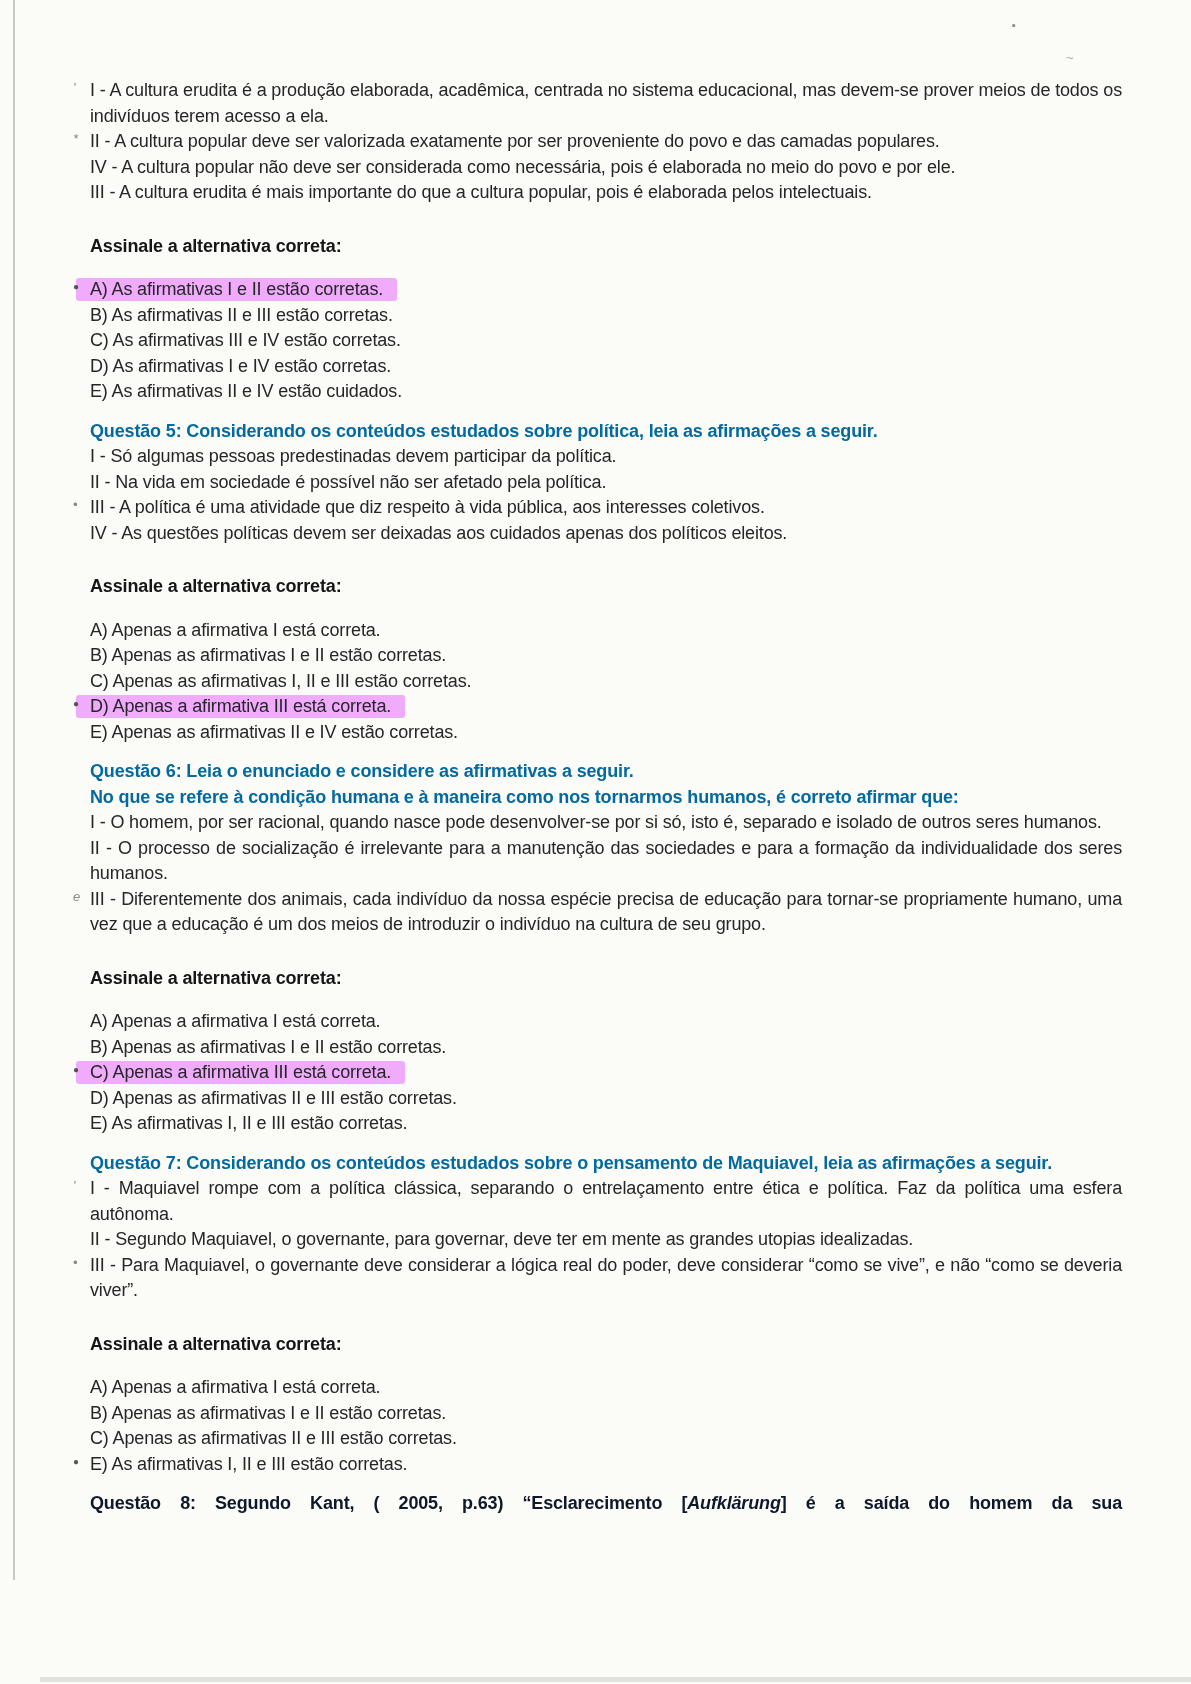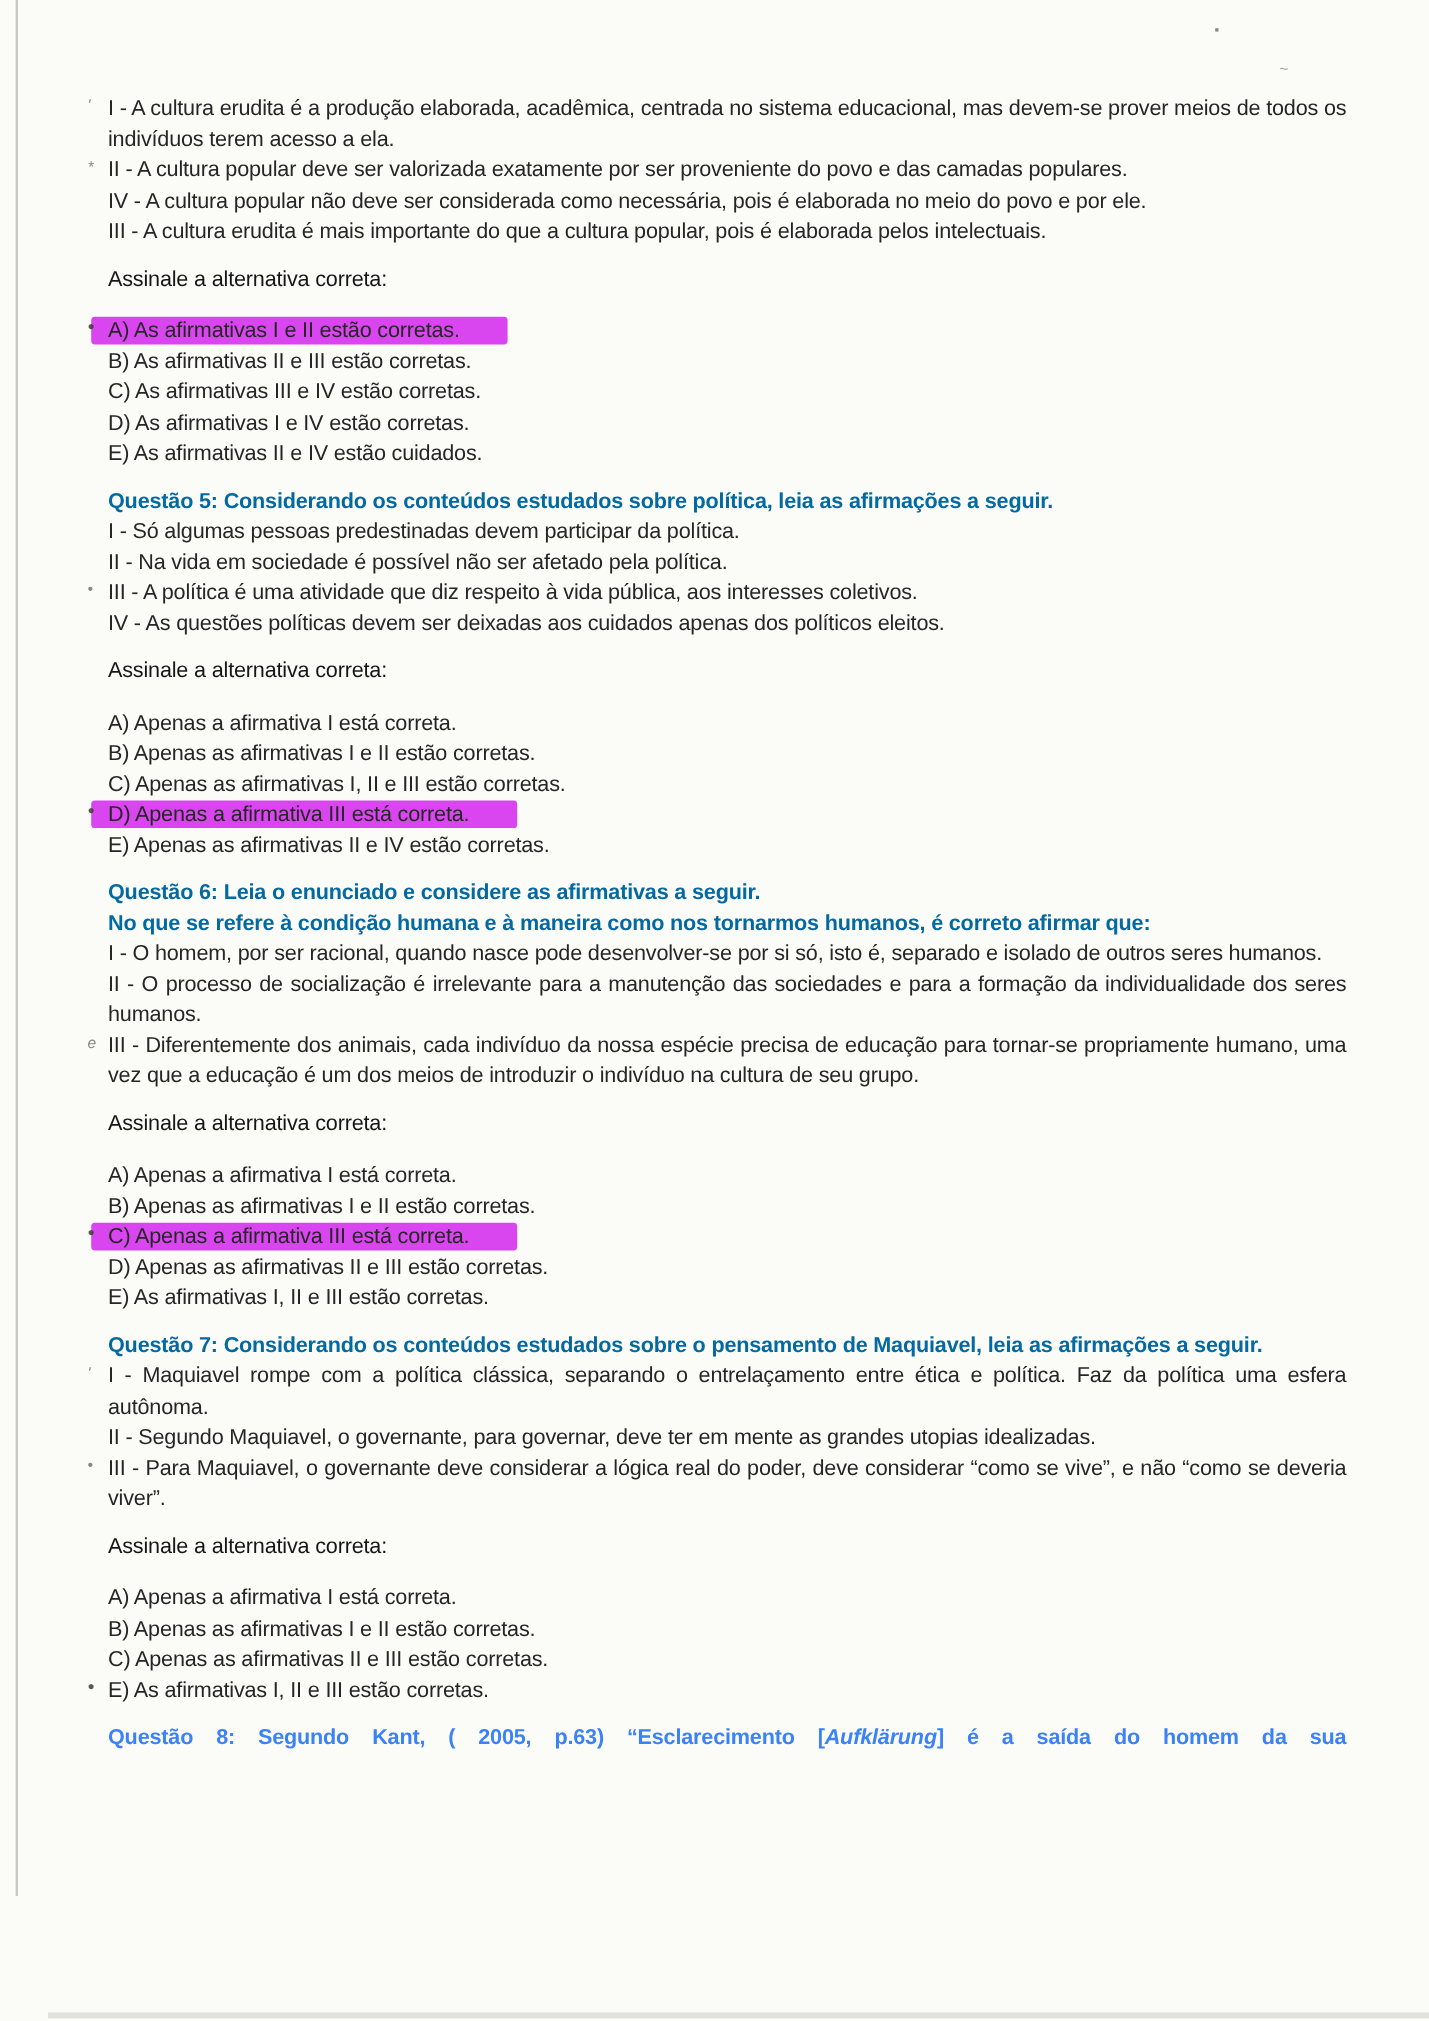--- a/index.html
+++ b/index.html
@@ -53,50 +53,50 @@
     letter-spacing: -0.15px;
     color: #262626;
   }
   .stmts { }
   .stmts p {
     margin: 0;
     text-align: justify;
     position: relative;
   }
   .prompt {
-    font-weight: normal;
+    font-weight: bold;
     color: #161616;
-    margin-top: 14px;
+    margin-top: 28px;
   }
   .opts { margin-top: 18px; }
   .opt {
     position: relative;
     line-height: 25.5px;
     white-space: nowrap;
   }
   .qtitle {
     font-weight: bold;
     color: #0369a1;
     margin-top: 14px;
     text-align: justify;
   }
   .qtitle.line2 { margin-top: 0; }
   .q8title {
     font-weight: bold;
-    color: #3b82f6;
+    color: #0f172a;
     margin-top: 14px;
     text-align: justify;
     text-align-last: justify;
     white-space: normal;
   }
   .q8title .it { font-style: italic; }
   .hl {
-    background: #d946ef;
+    background: #f0abfc;
     border-radius: 3px;
-    padding: 1px 40px 2px 14px;
+    padding: 1px 14px 2px 14px;
     margin-left: -14px;
     box-decoration-break: clone;
   }
   .pen {
     position: absolute;
     left: -17px;
     top: 5px;
     font-size: 10px;
     line-height: 10px;
     color: #3a3e32;

